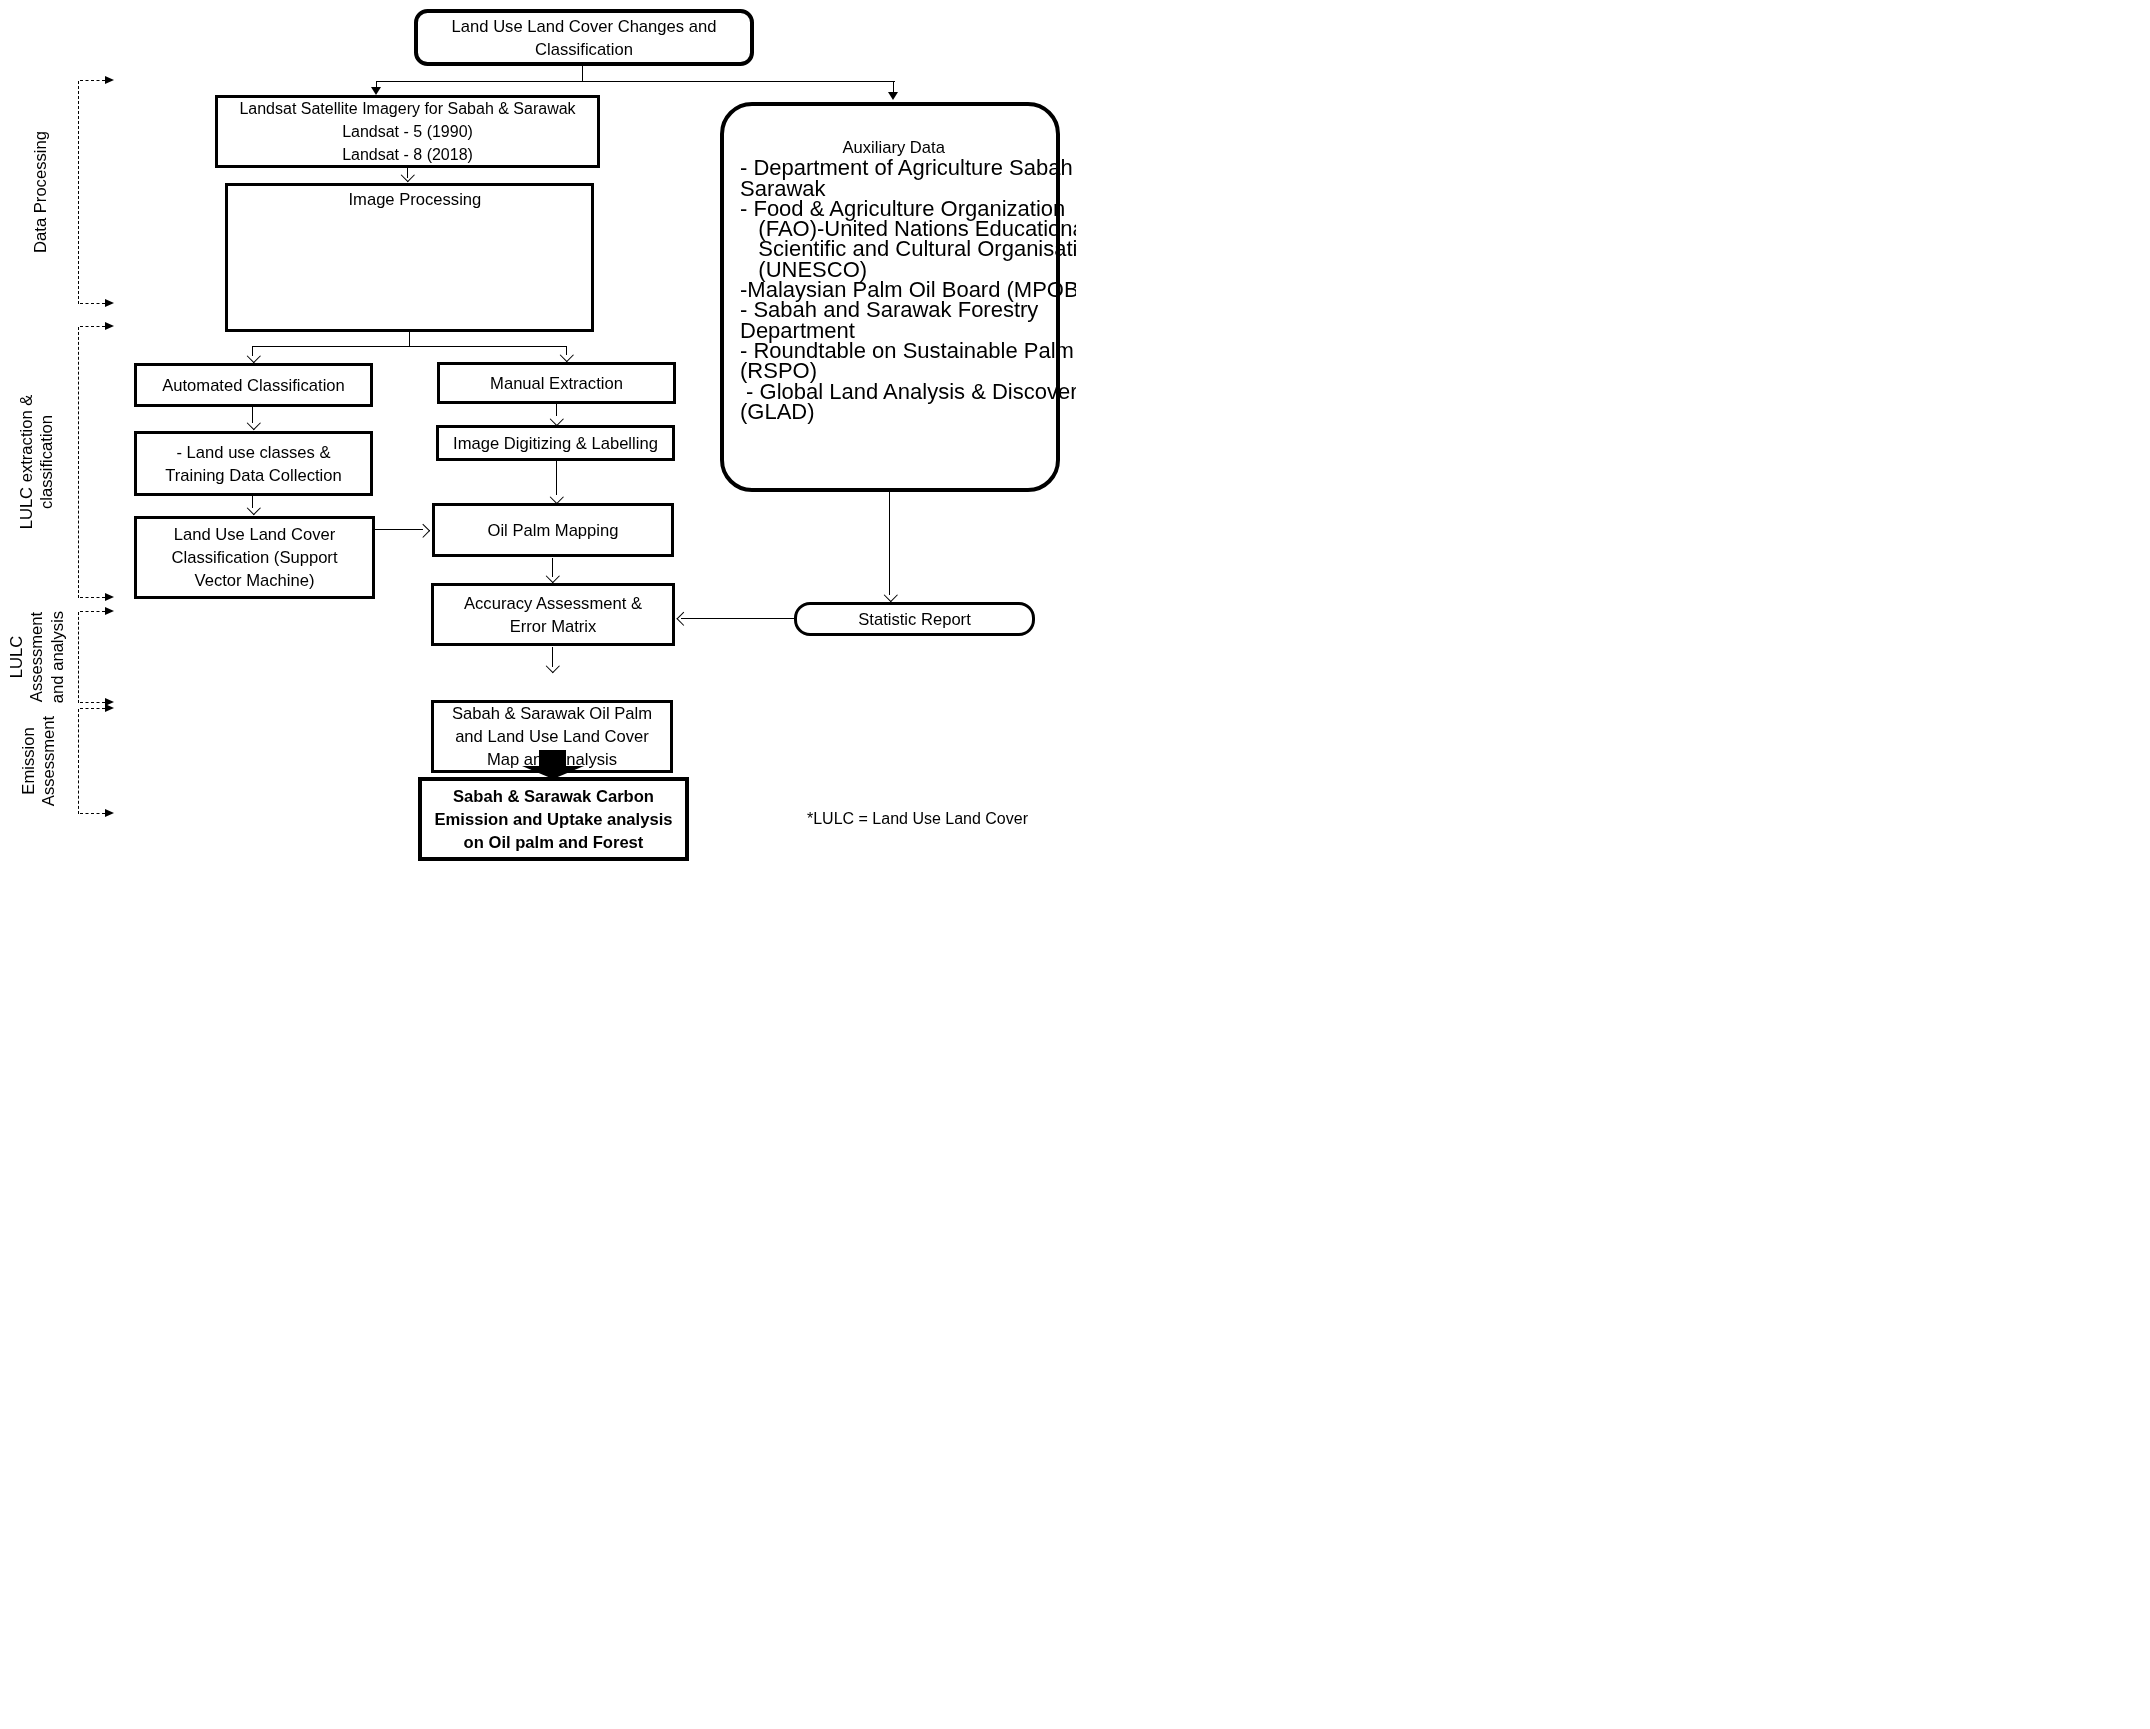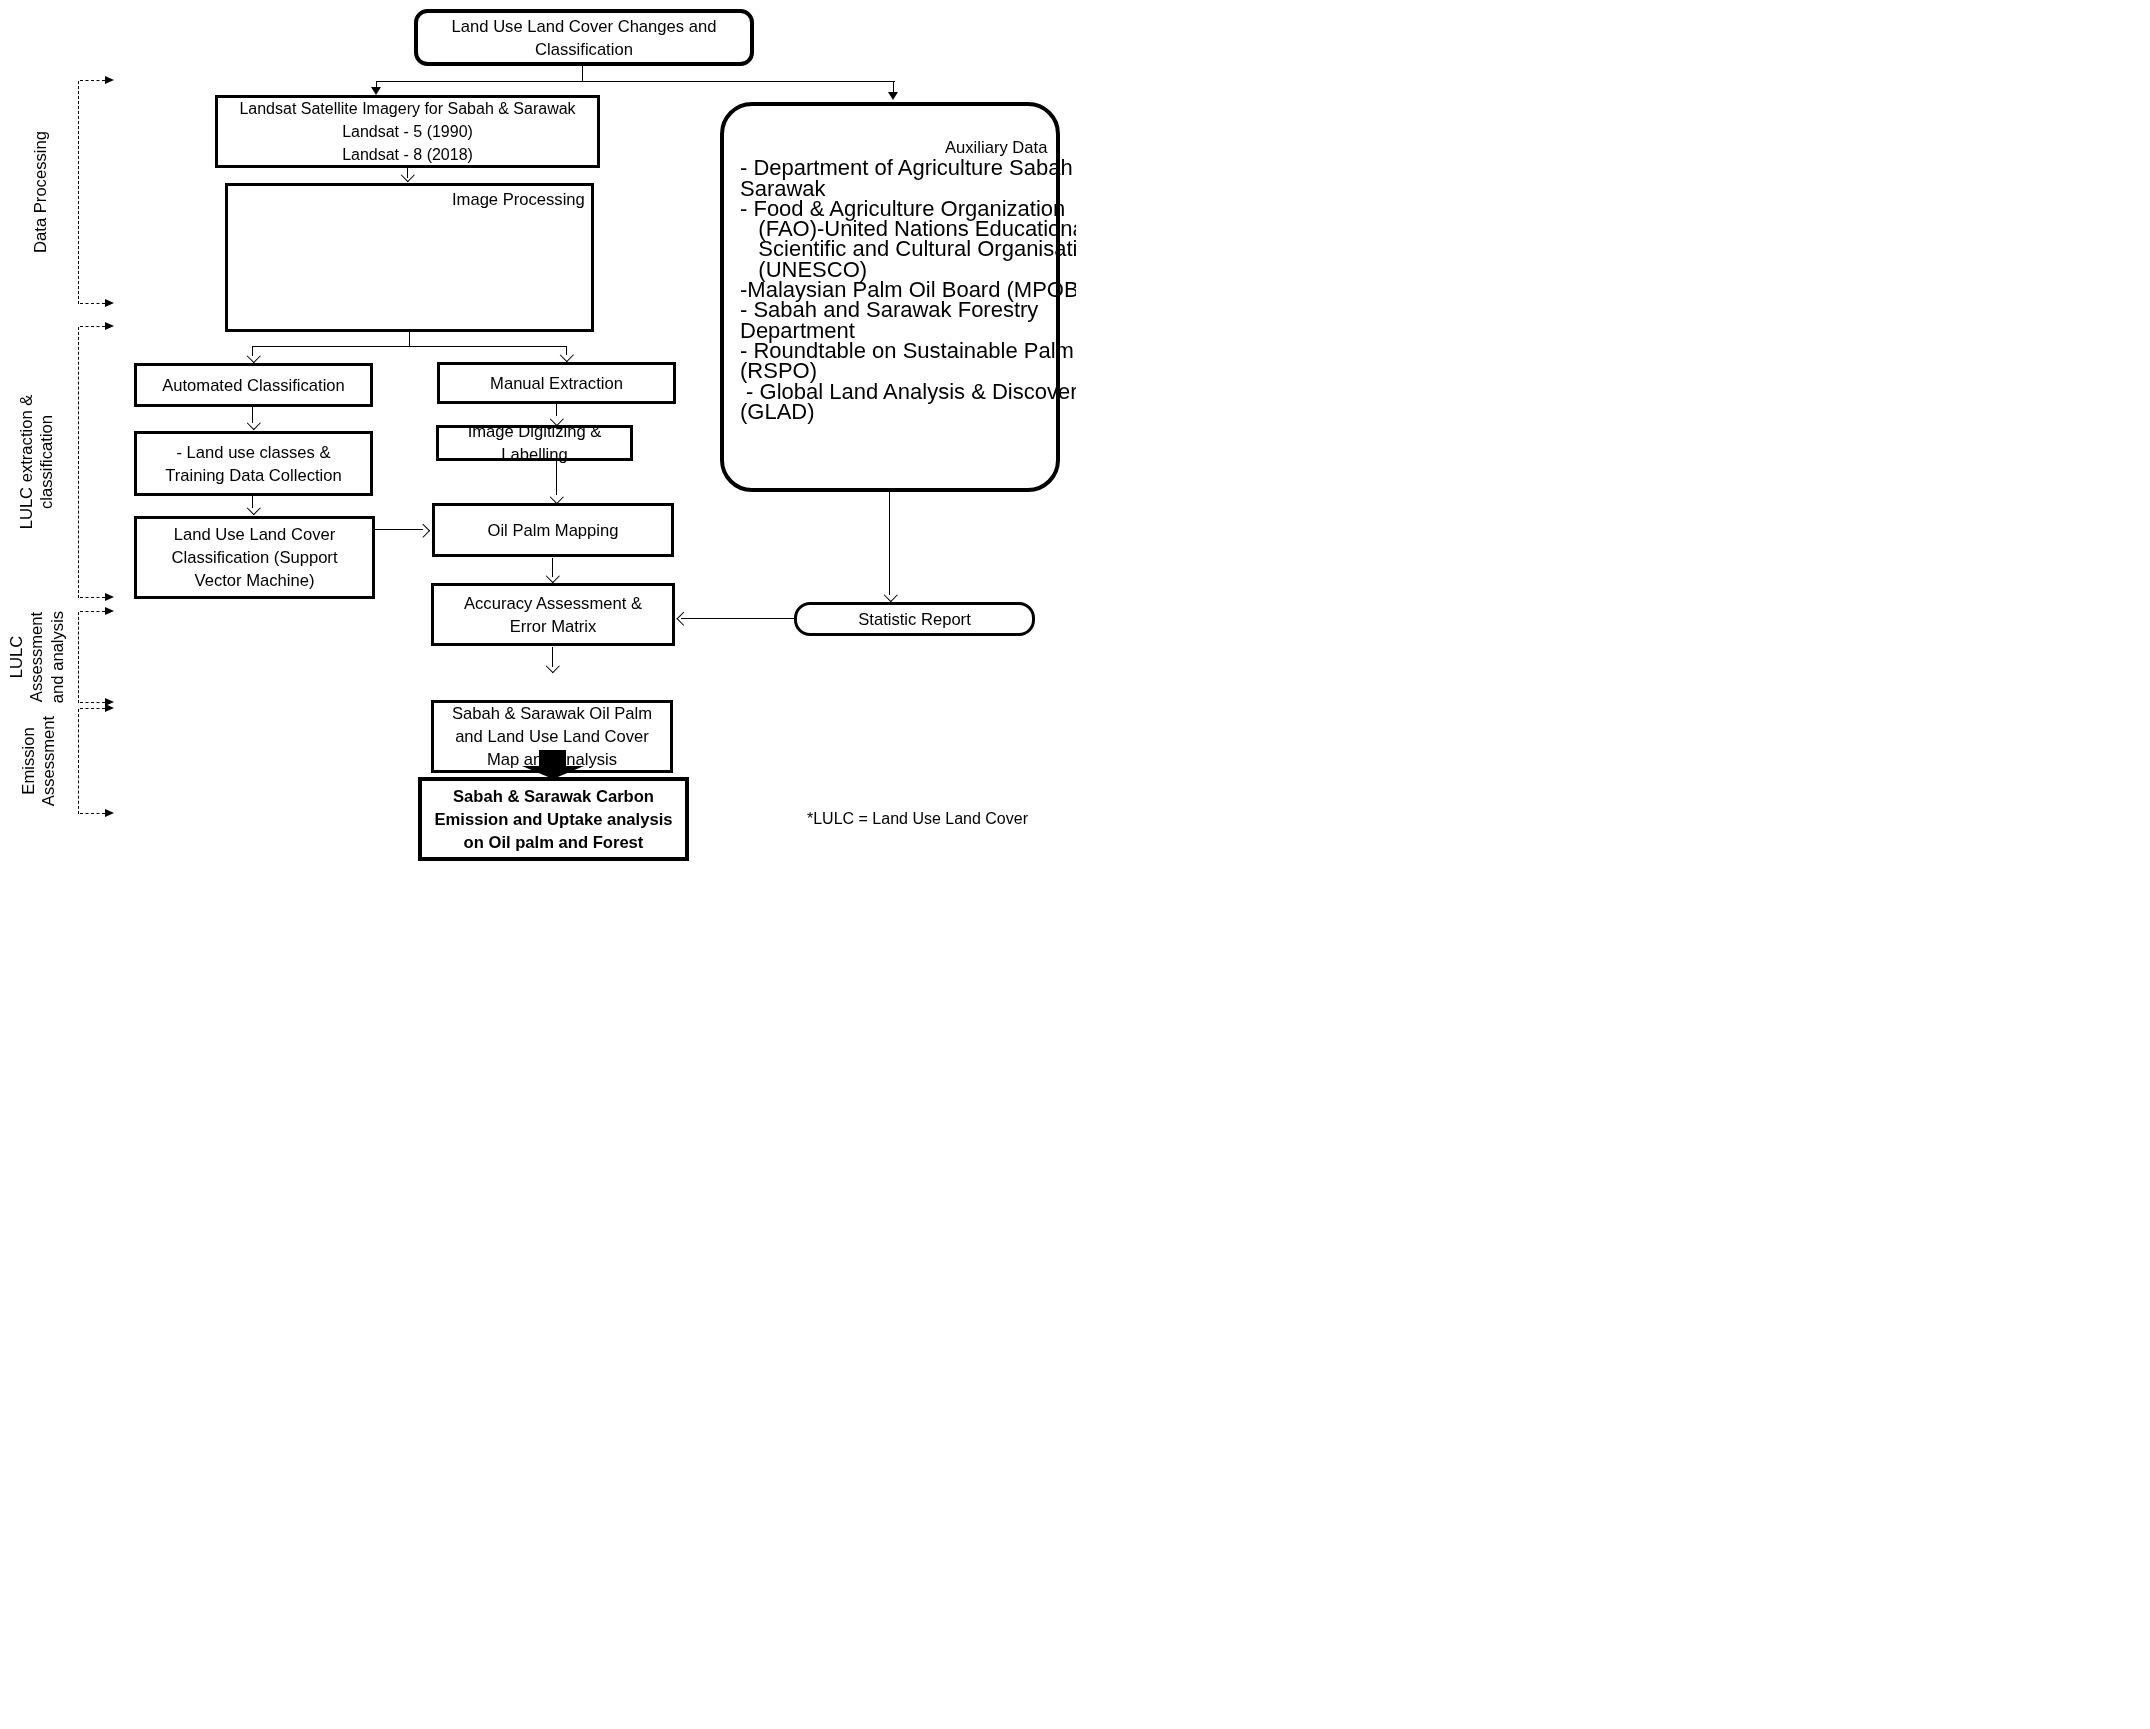--- a/index.html
+++ b/index.html
@@ -25,21 +25,21 @@
   .chev.down{transform:rotate(45deg);}
   .chev.right{transform:rotate(-45deg);}
   .chev.left{transform:rotate(135deg);}
   .tri-down{position:absolute;width:0;height:0;
         border-left:5.5px solid transparent;border-right:5.5px solid transparent;border-top:8px solid #000;}
   .tri-right{position:absolute;width:0;height:0;
         border-top:4.9px solid transparent;border-bottom:4.9px solid transparent;border-left:9.2px solid #000;}
   .rot{position:absolute;transform:translate(-50%,-50%) rotate(-90deg);
        white-space:pre;text-align:center;font-size:16.6px;line-height:20.3px;}
   .stack{flex-direction:column;align-items:stretch;justify-content:flex-start;}
-  .blocktitle{text-align:right;font-size:16.6px;line-height:23.4px;white-space:pre-line;}
+  .blocktitle{text-align:center;font-size:16.6px;line-height:23.4px;white-space:pre-line;}
   .blockbody{text-align:left;font-size:16px;line-height:23px;white-space:pre;}
   .auxbody{text-align:left;font-size:22px;line-height:20.3px;white-space:pre;}
   .bold{font-weight:bold;}
   .note{position:absolute;font-size:16px;text-align:right;}
   .shaft{position:absolute;background:#000;}
   .bighead{position:absolute;width:0;height:0;
         border-left:31px solid transparent;border-right:31px solid transparent;border-top:13.5px solid #000;}
 </style>
 </head>
 <body>
@@ -74,21 +74,21 @@
 (GLAD)</div>
   </div>
 
   <div class="box" style="left:134px;top:363px;width:239px;height:44px;">Automated Classification</div>
 
   <div class="box" style="left:437px;top:362px;width:239px;height:42px;">Manual Extraction</div>
 
   <div class="box" style="left:134px;top:431px;width:239px;height:65px;">- Land use classes &amp;
 Training Data Collection</div>
 
-  <div class="box" style="left:436px;top:425px;width:197px;height:36px;">Image Digitizing &amp; Labelling</div>
+  <div class="box" style="left:436px;top:425px;width:239px;height:36px;">Image Digitizing &amp; Labelling</div>
 
   <div class="box" style="left:134px;top:516px;width:241px;height:83px;">Land Use Land Cover
 Classification (Support
 Vector Machine)</div>
 
   <div class="box" style="left:432px;top:503px;width:242px;height:54px;">Oil Palm Mapping</div>
 
   <div class="box" style="left:431px;top:583px;width:244px;height:63px;">Accuracy Assessment &amp;
 Error Matrix</div>
 

